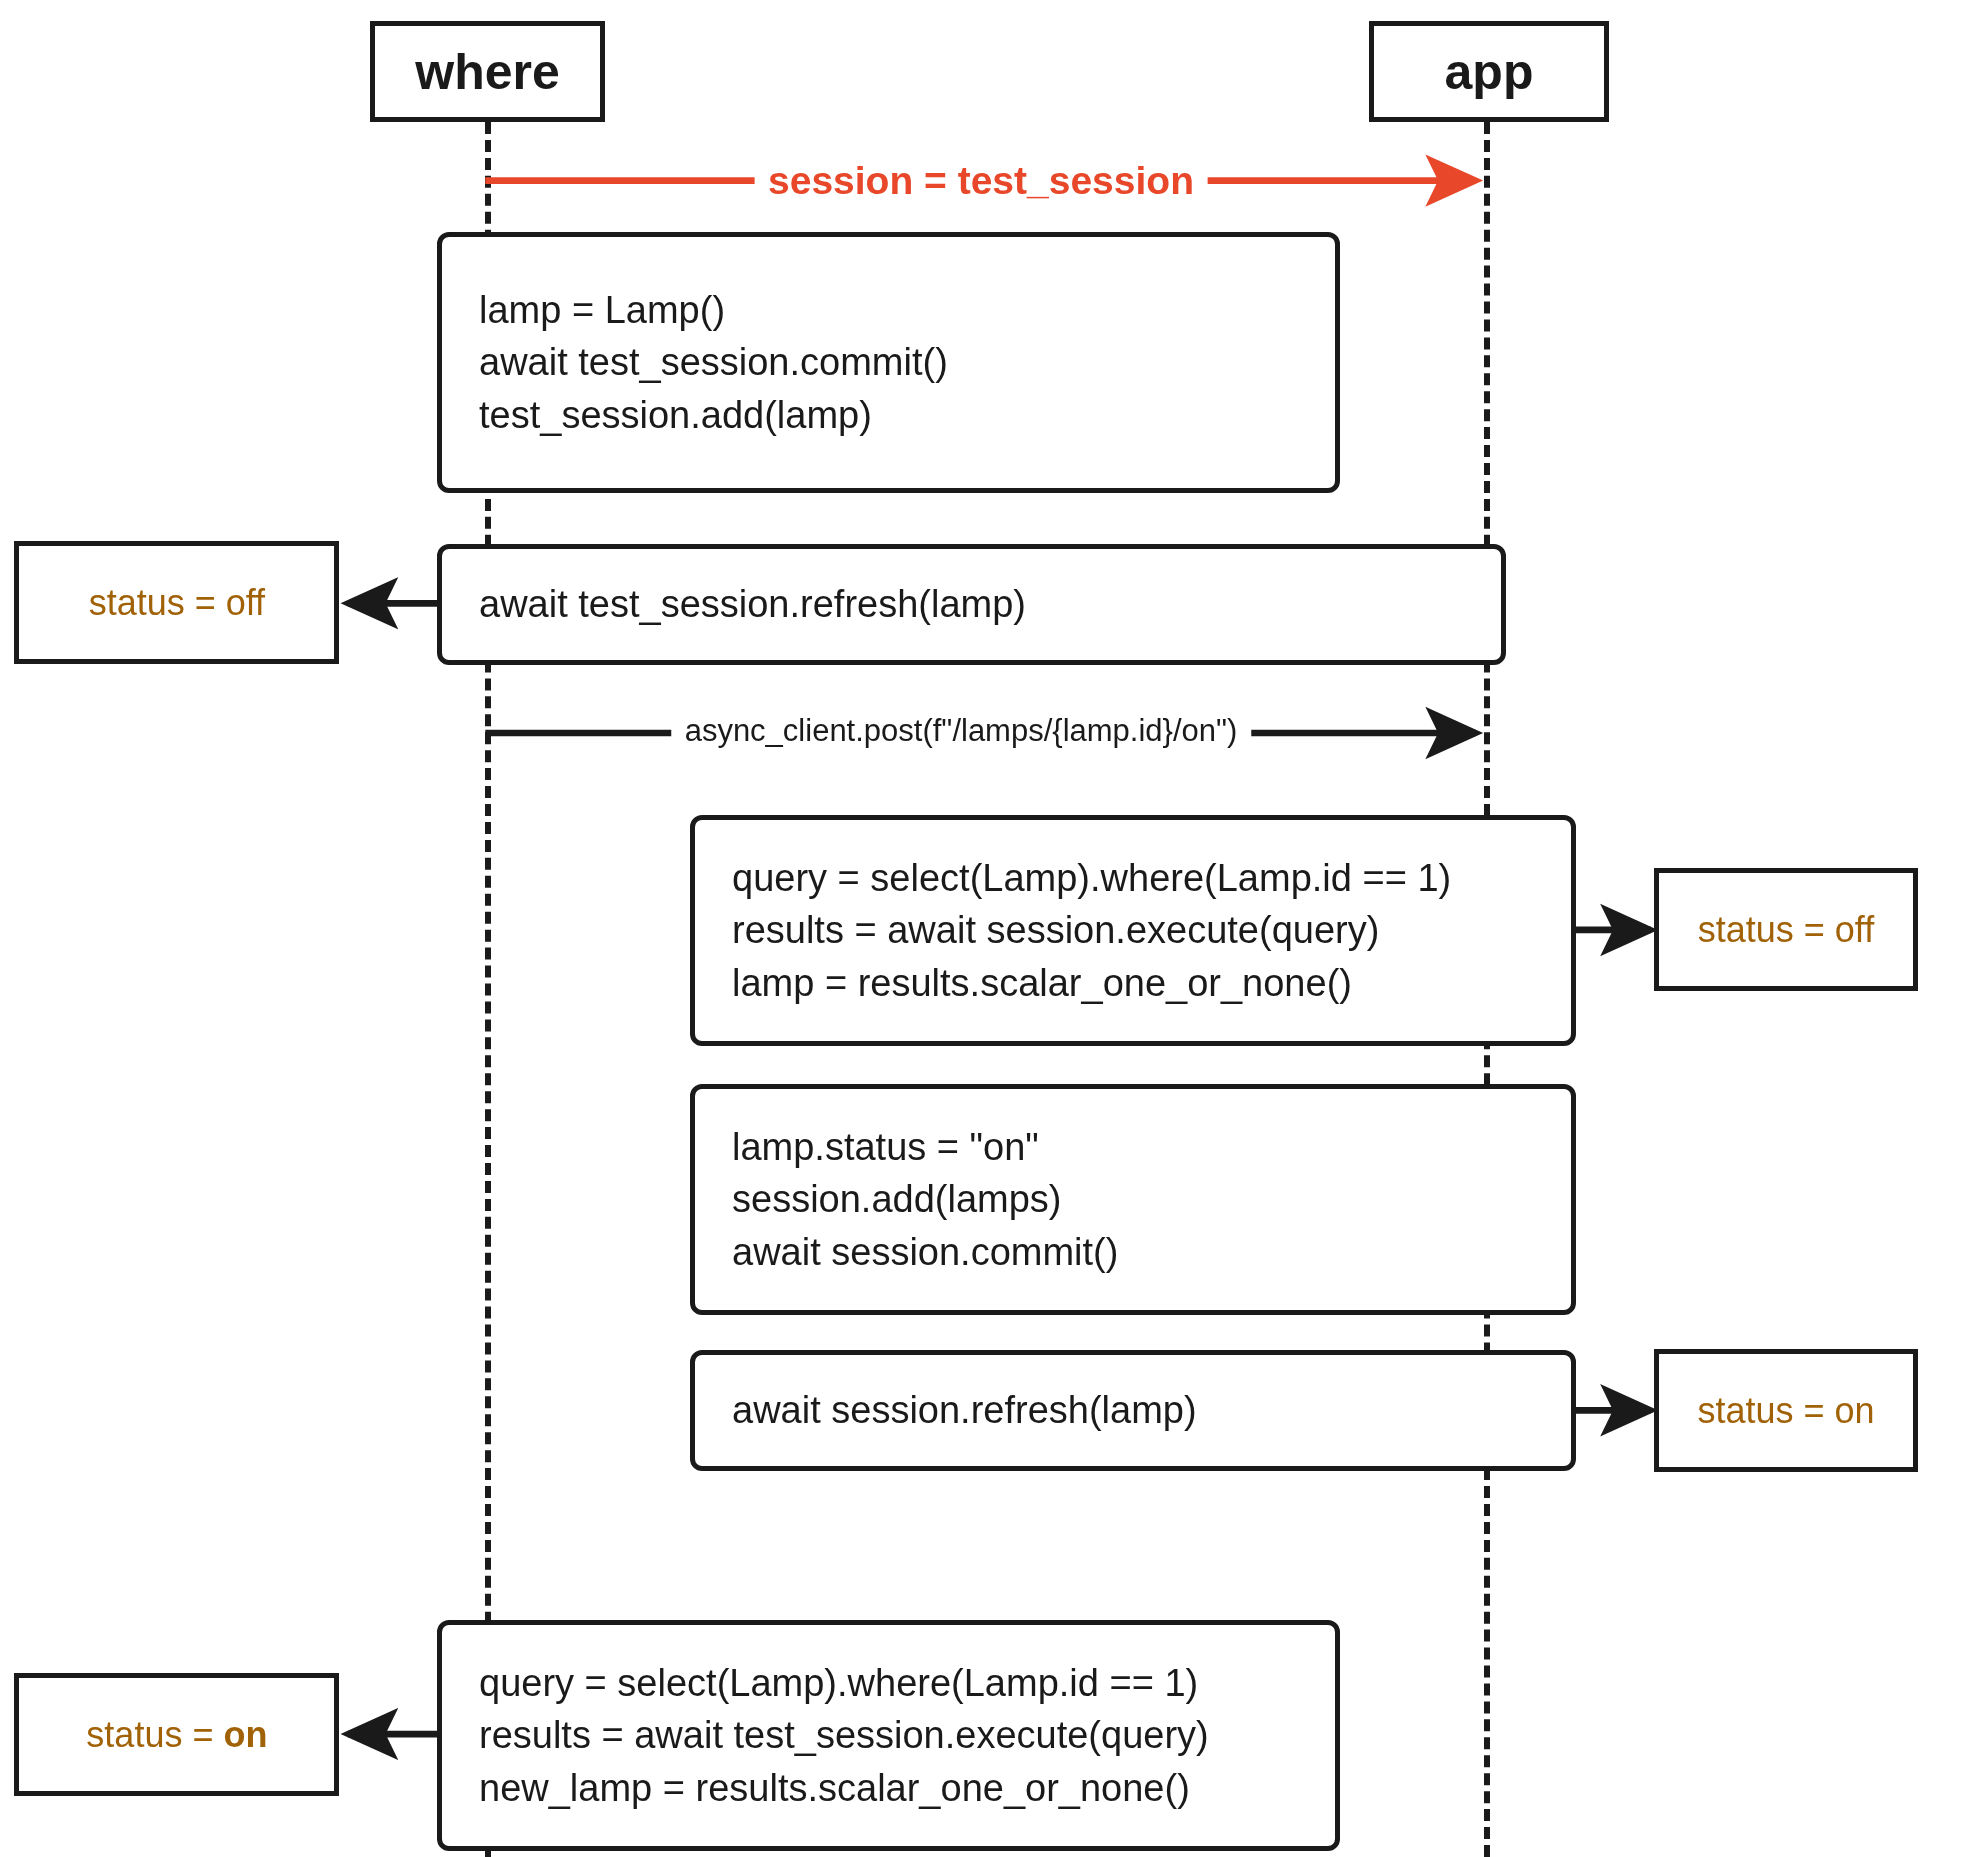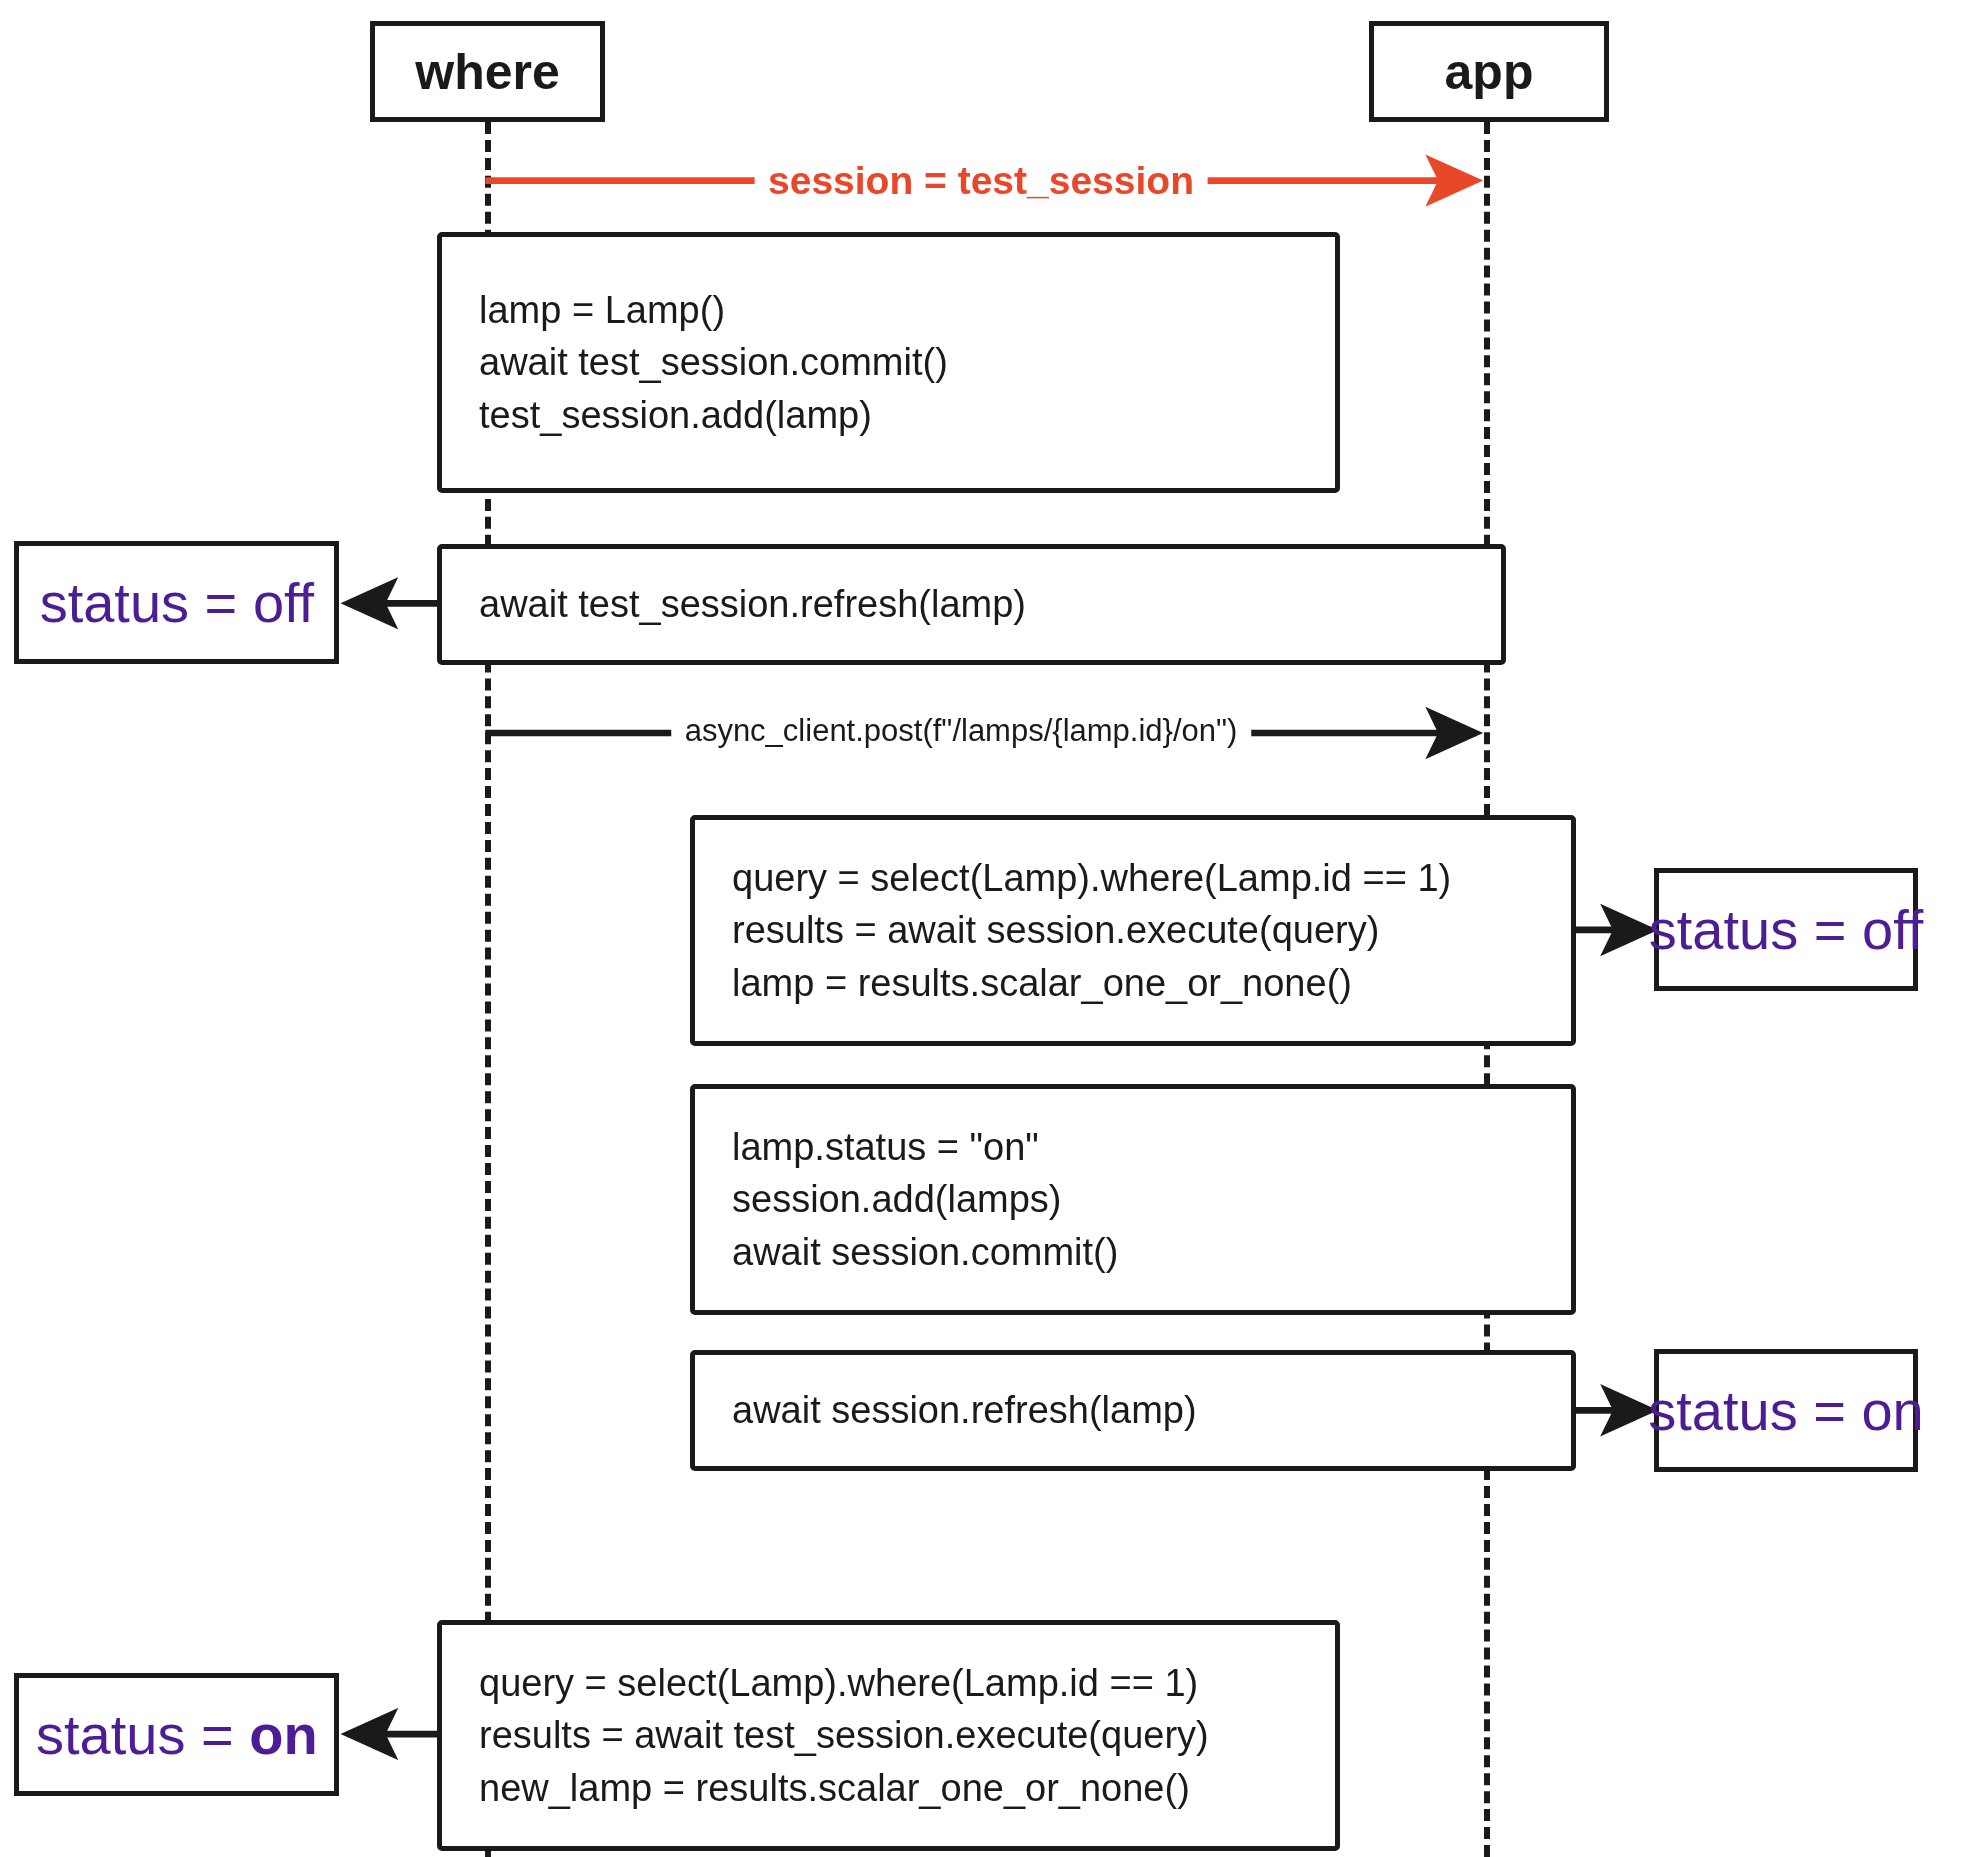--- a/index.html
+++ b/index.html
@@ -30,21 +30,21 @@
     box-sizing: border-box;
   }
   .lifeline {
     position: absolute;
     width: 0;
     border-left: 6.7px dashed #1a1a1a;
   }
   .note-box {
     position: absolute;
     border: 5.8px solid #1a1a1a;
-    border-radius: 5px;
+    border-radius: 12px;
     background: #ffffff;
     box-sizing: border-box;
     display: flex;
     flex-direction: column;
     justify-content: center;
     padding-left: 37px;
     z-index: 4;
   }
   .note-line {
     font-size: 38px;
@@ -53,22 +53,22 @@
     white-space: pre;
   }
   .state-box {
     position: absolute;
     border: 5.8px solid #1a1a1a;
     background: #ffffff;
     box-sizing: border-box;
     display: flex;
     align-items: center;
     justify-content: center;
-    font-size: 56px;
-    color: #4c1d95;
+    font-size: 36px;
+    color: #a16207;
     z-index: 6;
     white-space: pre;
   }
   .state-box b { font-weight: bold; }
   .msg-svg {
     position: absolute;
     left: 0;
     top: 0;
     width: 1987px;
     height: 1857px;

